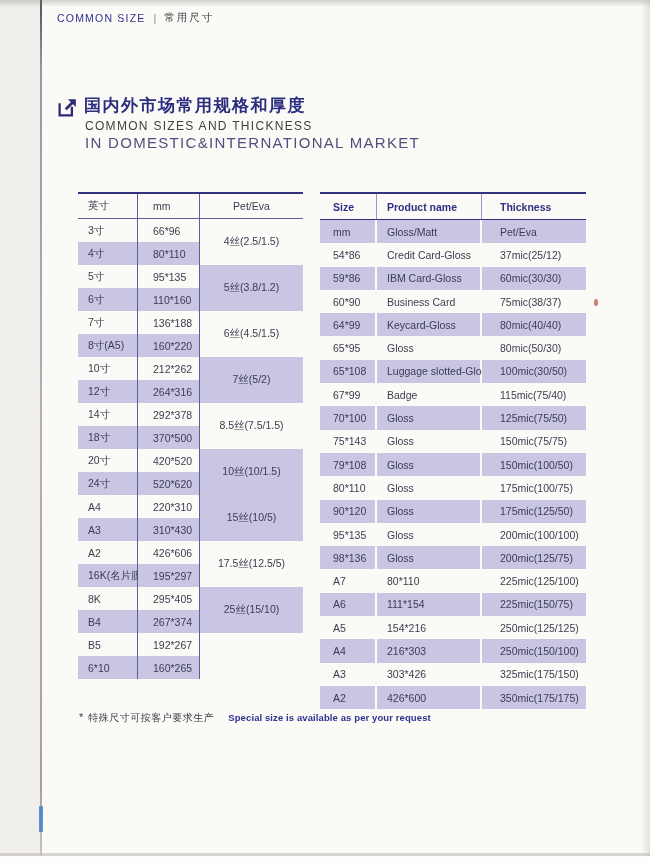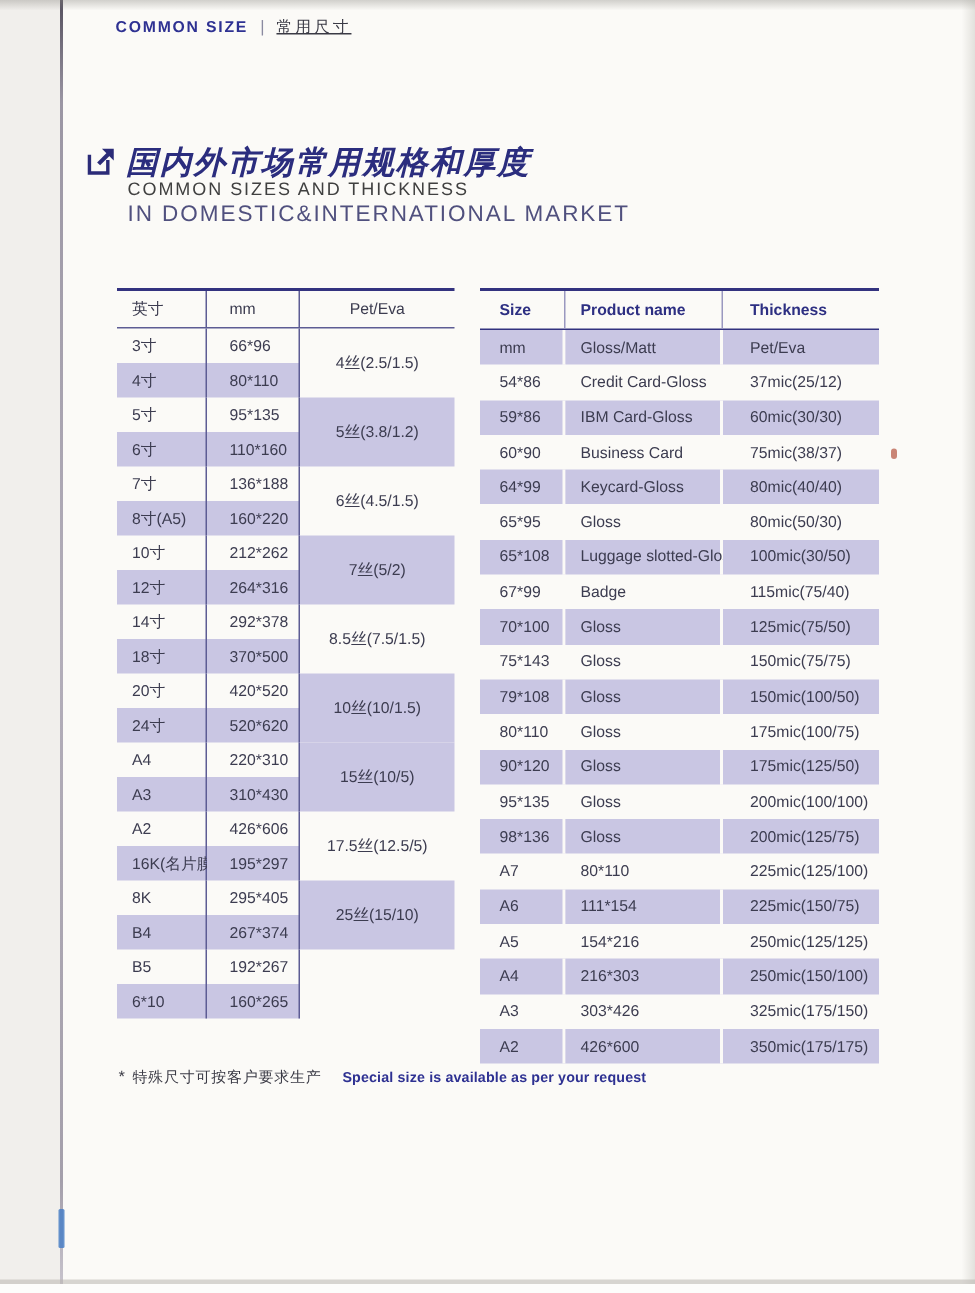--- a/index.html
+++ b/index.html
@@ -29,28 +29,28 @@
   .top-shadow{position:absolute;left:0;top:0;width:650px;height:7px;
     background:linear-gradient(180deg,rgba(140,138,132,.38),rgba(140,138,132,0));}
   .bottom-edge{position:absolute;left:0;top:853px;width:650px;height:3px;background:rgba(185,183,176,.55);}
   .bottom-white{position:absolute;left:0;top:856px;width:650px;height:6px;background:#fdfdfb;}
   .right-shade{position:absolute;right:0;top:0;width:9px;height:862px;
     background:linear-gradient(270deg,rgba(180,178,170,.35),rgba(180,178,170,0));}
   .red-speck{position:absolute;left:594px;top:299px;width:4px;height:7px;background:#b85c4a;opacity:.75;border-radius:2px;}
 
   
   .page-header{position:absolute;left:57px;top:11px;font-size:10.5px;display:flex;align-items:center;gap:8px;white-space:nowrap;}
-  .ph-en{color:var(--accent);font-weight:bold;letter-spacing:1.2px;margin-left:20px;}
+  .ph-en{color:var(--accent);font-weight:normal;letter-spacing:1.2px;}
   .ph-div{color:#8a8aa0;font-size:11px;}
-  .ph-zh{color:#3a3a45;letter-spacing:2px;font-size:10.5px;text-decoration:underline;}
+  .ph-zh{color:#3a3a45;letter-spacing:2px;font-size:10.5px;}
 
   
   .title-block{position:absolute;left:57px;top:94px;}
   .title-icon{position:absolute;left:0;top:3px;width:21px;height:21px;}
-  .title-zh{position:absolute;left:27px;top:0;font-size:21px;font-weight:bold;color:#2b2d7e;letter-spacing:1.5px;white-space:nowrap;font-style:italic;}
+  .title-zh{position:absolute;left:27px;top:0;font-size:17px;font-weight:bold;color:#2b2d7e;letter-spacing:1.5px;white-space:nowrap;}
   .title-en1{position:absolute;left:28px;top:25px;font-size:12px;color:#404040;letter-spacing:1.3px;white-space:nowrap;}
   .title-en2{position:absolute;left:28px;top:40px;font-size:15px;color:#50507e;letter-spacing:1.3px;white-space:nowrap;}
 
   
   .size-table{position:absolute;left:78px;top:192px;width:225px;border-top:2.5px solid var(--navy);box-sizing:border-box;font-size:10.5px;color:var(--ink);}
   .st-header{display:flex;height:26px;border-bottom:1.5px solid var(--navy);box-sizing:border-box;}
   .st-h-size{width:122px;display:flex;align-items:center;padding-left:10px;box-sizing:border-box;
     font-weight:bold;color:#2d2f82;border-right:1px solid var(--line);}
   .st-h-th{width:103px;display:flex;align-items:center;padding-left:6px;box-sizing:border-box;font-weight:bold;color:#2d2f82;}
   .st-subheader{display:flex;height:25px;border-bottom:1px solid var(--line);box-sizing:border-box;}

